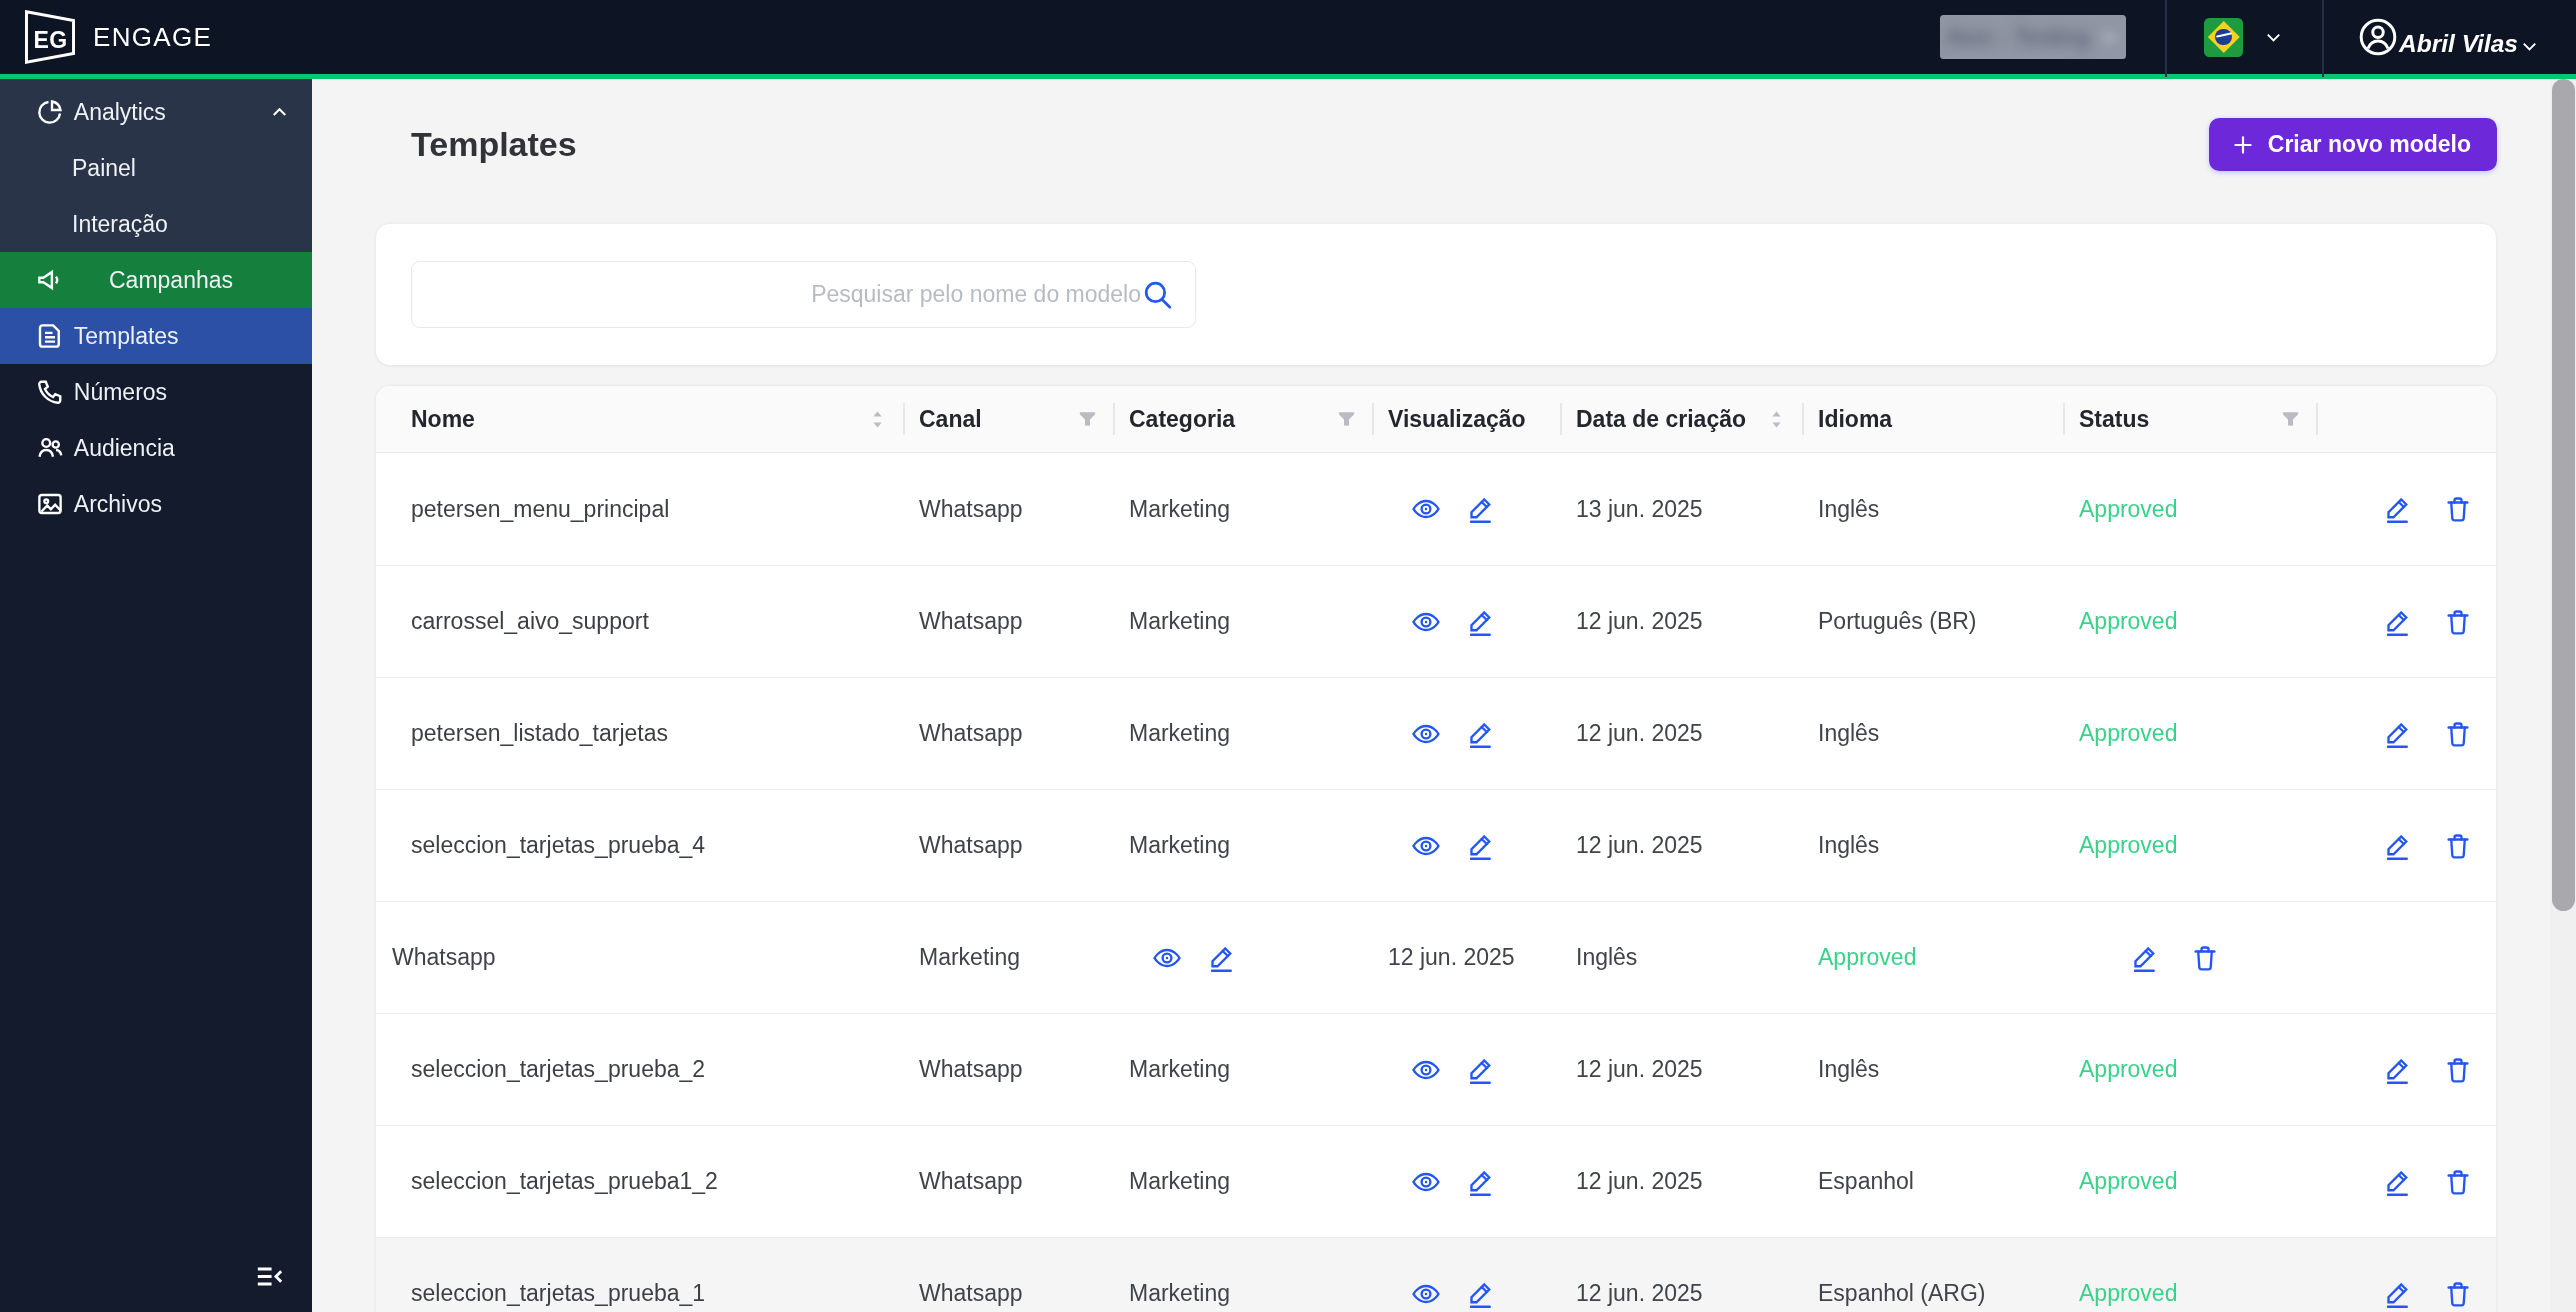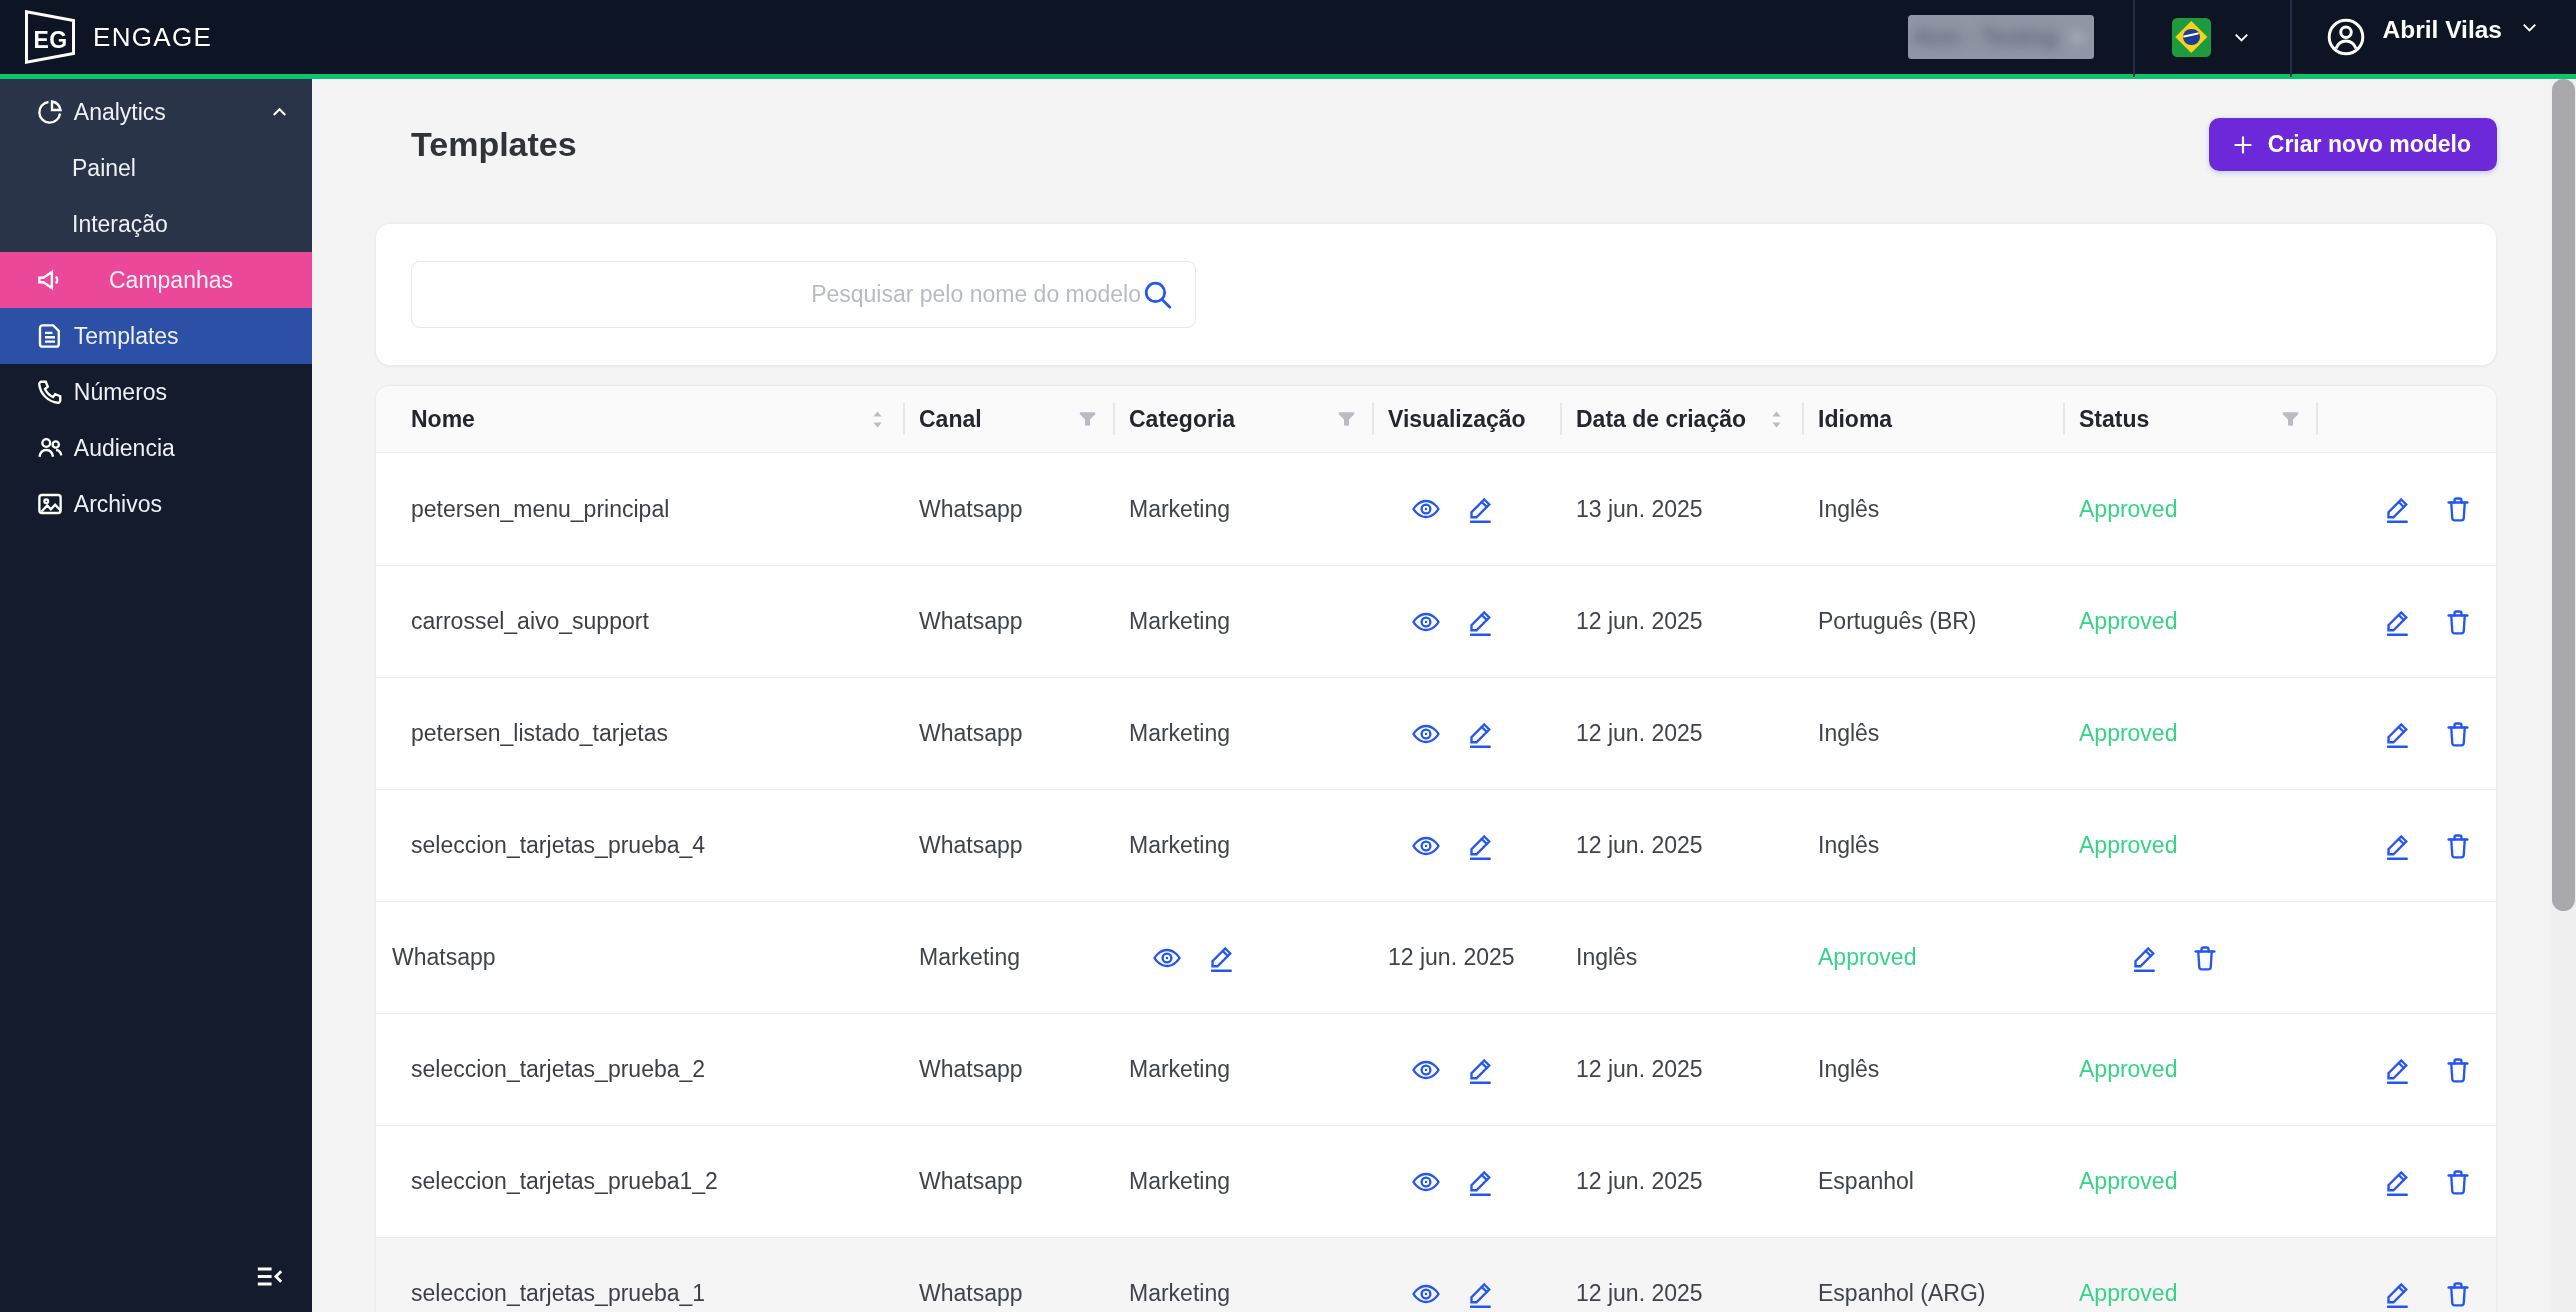--- a/index.html
+++ b/index.html
@@ -47,39 +47,39 @@
   }
   .flag .globe {
     position:absolute; left:50%; top:50%; width:16.6px; height:16.6px; margin:-8.3px 0 0 -8.3px;
     border-radius:50%; background:#1b3e94;
   }
   .flag .band {
     position:absolute; left:50%; top:50%; width:16px; height:2.1px; margin:-2.6px 0 0 -8px;
     background:#ffffff; transform:rotate(-12deg); border-radius:1.8px;
   }
   .chev { width:23px; height:23px; color:#ffffff; }
-  .user-block { display:flex; align-items:flex-start; gap:16px; padding:0 35px 0 33px; cursor:pointer; }
+  .user-block { display:flex; align-items:flex-end; padding:0 35px 0 33px; cursor:pointer;font-style:italic; }
   .avatar-ic { width:42px; height:42px; color:#ffffff; }
   .user-name { color:#ffffff; font-size:24.5px; font-weight:600; }
 
   
   .sidebar {
     position:absolute; top:79px; left:0; width:312px; height:1234px;
     background:#131b2c; z-index:10; color:#eef1f6;
   }
   .nav-group-analytics { background:#293449; padding-top:5.3px; }
   .nav-row {
     height:56px; display:flex; align-items:center;
     padding:0 21px 0 35px; gap:8.8px;
     font-size:23px; color:#eef1f6; cursor:pointer; white-space:nowrap;
   }
   .nav-row .nav-ic { width:30px; height:30px; flex:0 0 30px; color:#ffffff; }
   .nav-sub { padding-left:72px; }
   .nav-caret { margin-left:auto; width:23px; height:23px; color:#ffffff; }
-  .nav-campanhas { background:#ec4899;gap:44px; }
+  .nav-campanhas { background:#15803d;gap:44px; }
   .nav-active { background:#2b50a6; }
   .collapse-btn {
     position:absolute; right:23px; bottom:17.5px; width:39px; height:39px;
     color:#ffffff; cursor:pointer; display:flex; align-items:center; justify-content:center;
   }
   .collapse-btn svg { width:33px; height:33px; }
 
   
   .main { position:absolute; left:312px; top:79px; right:0; bottom:0; }
   .page-head {

